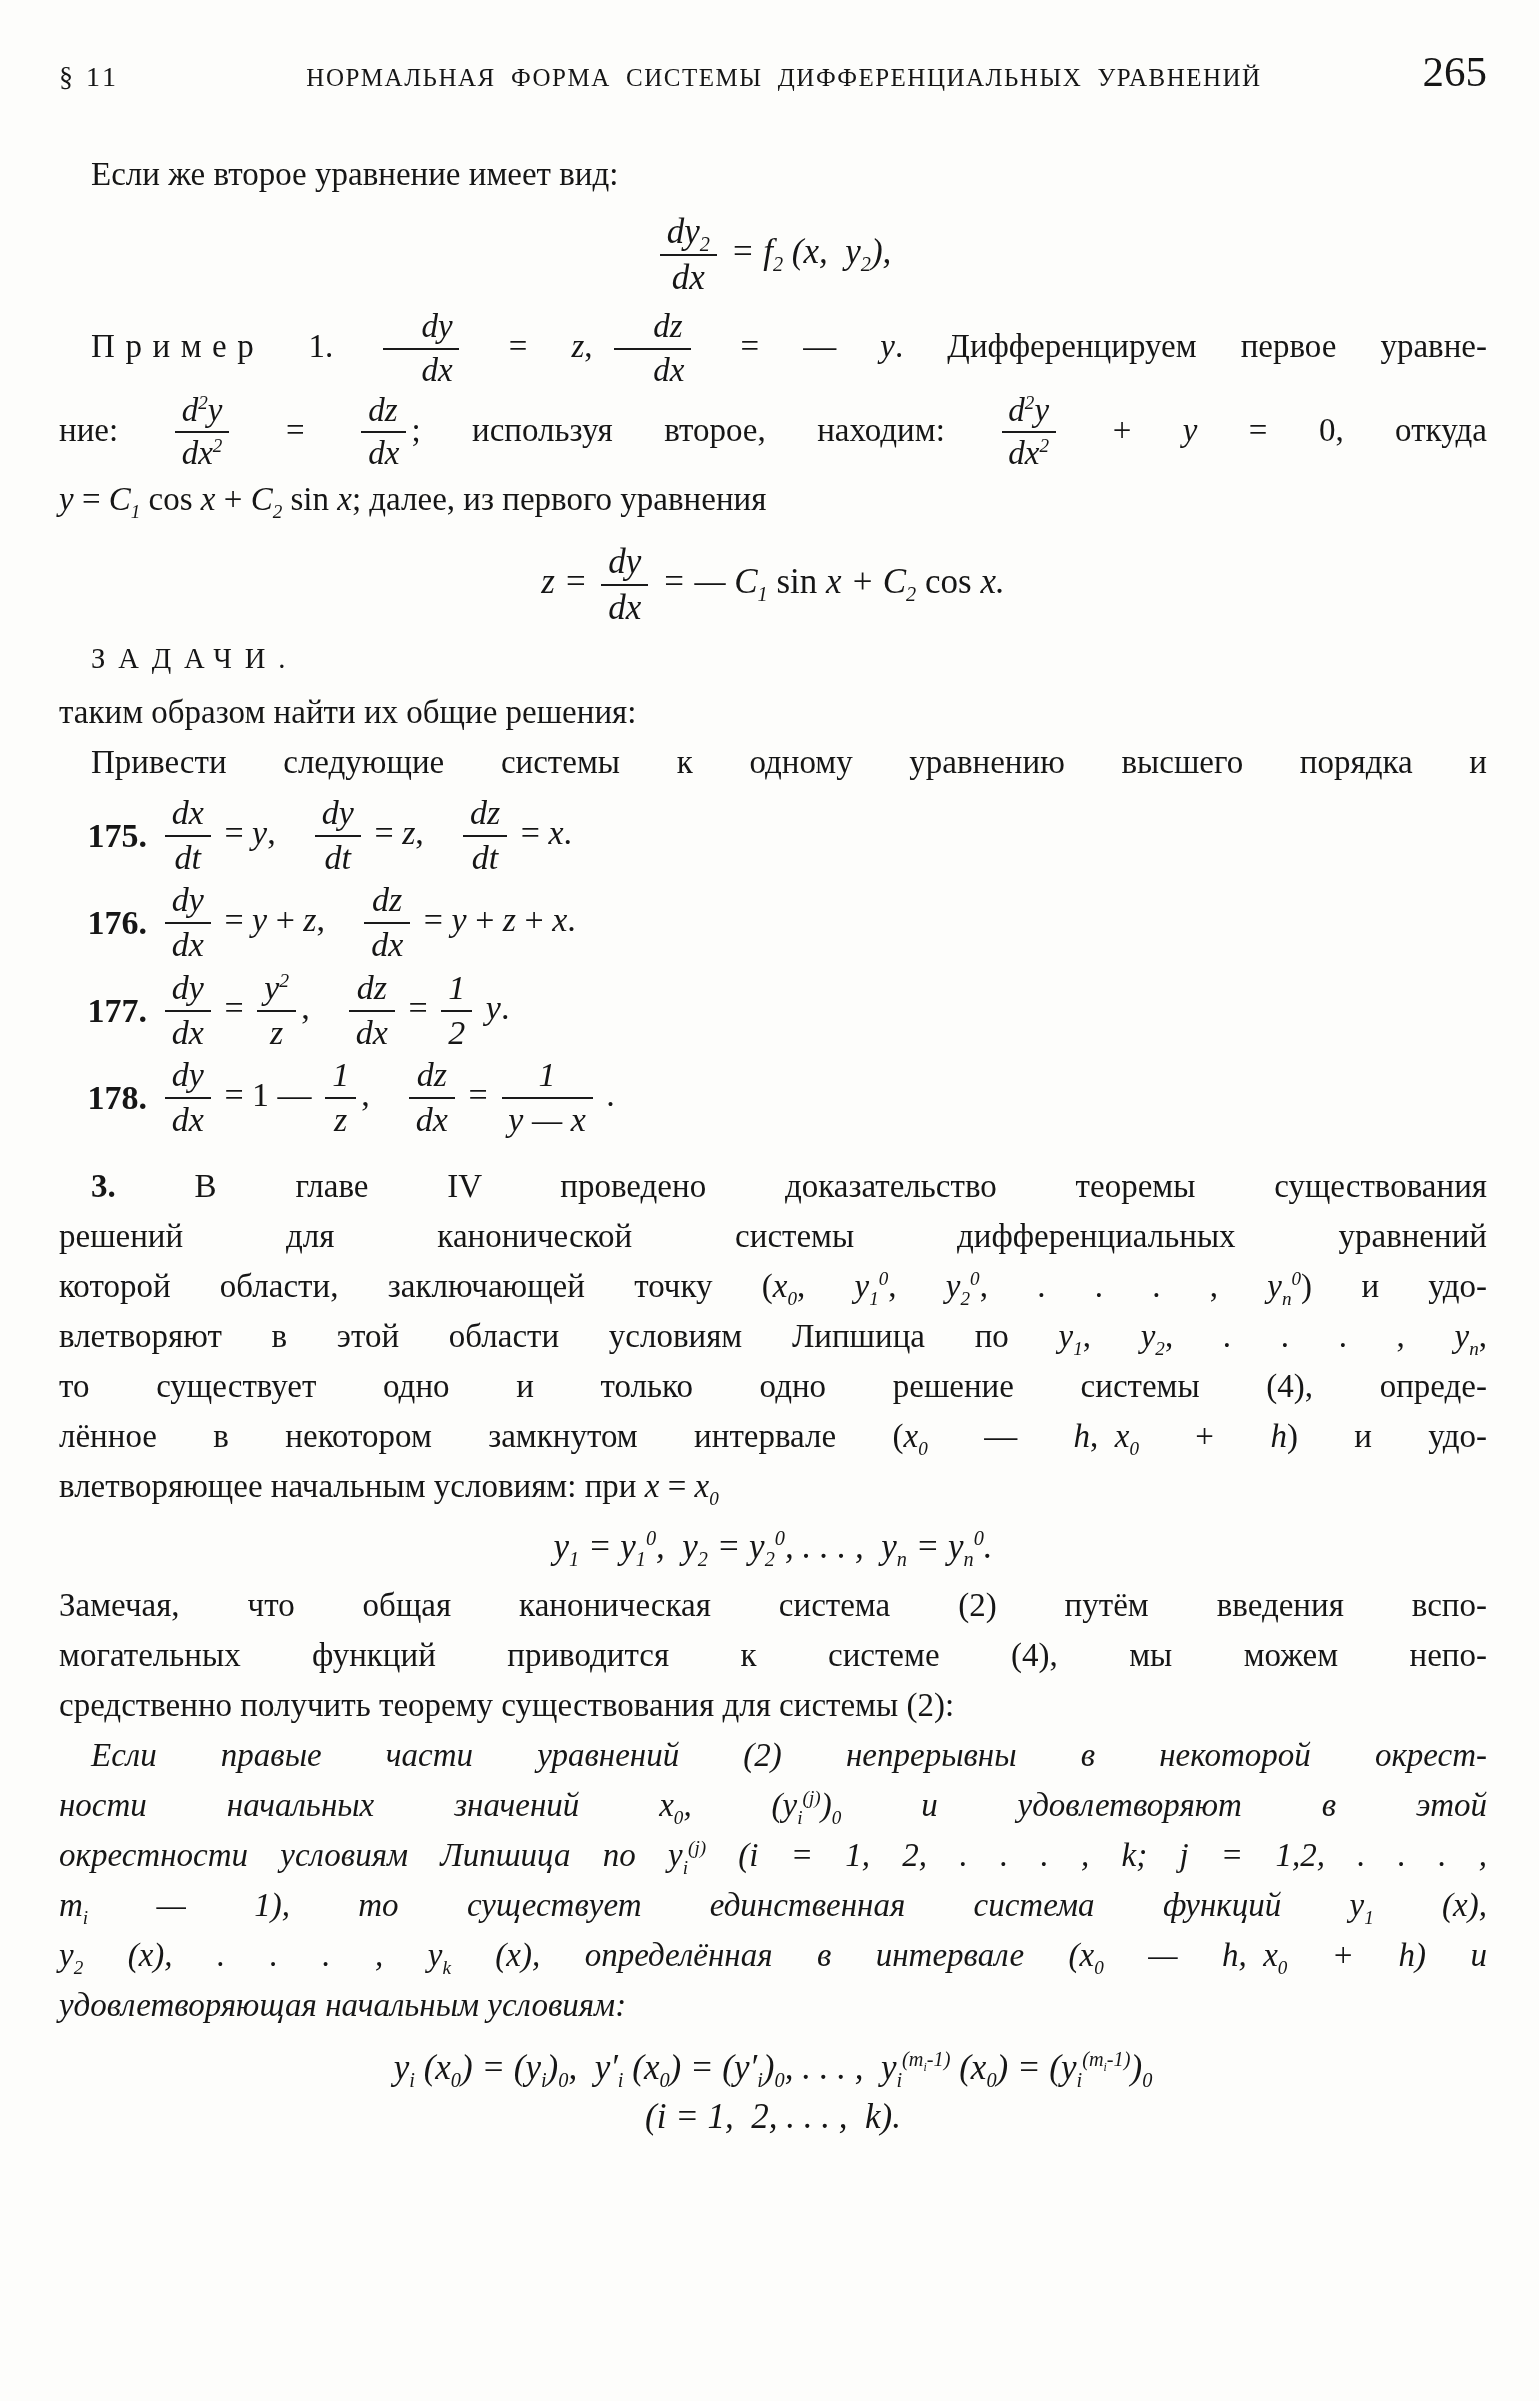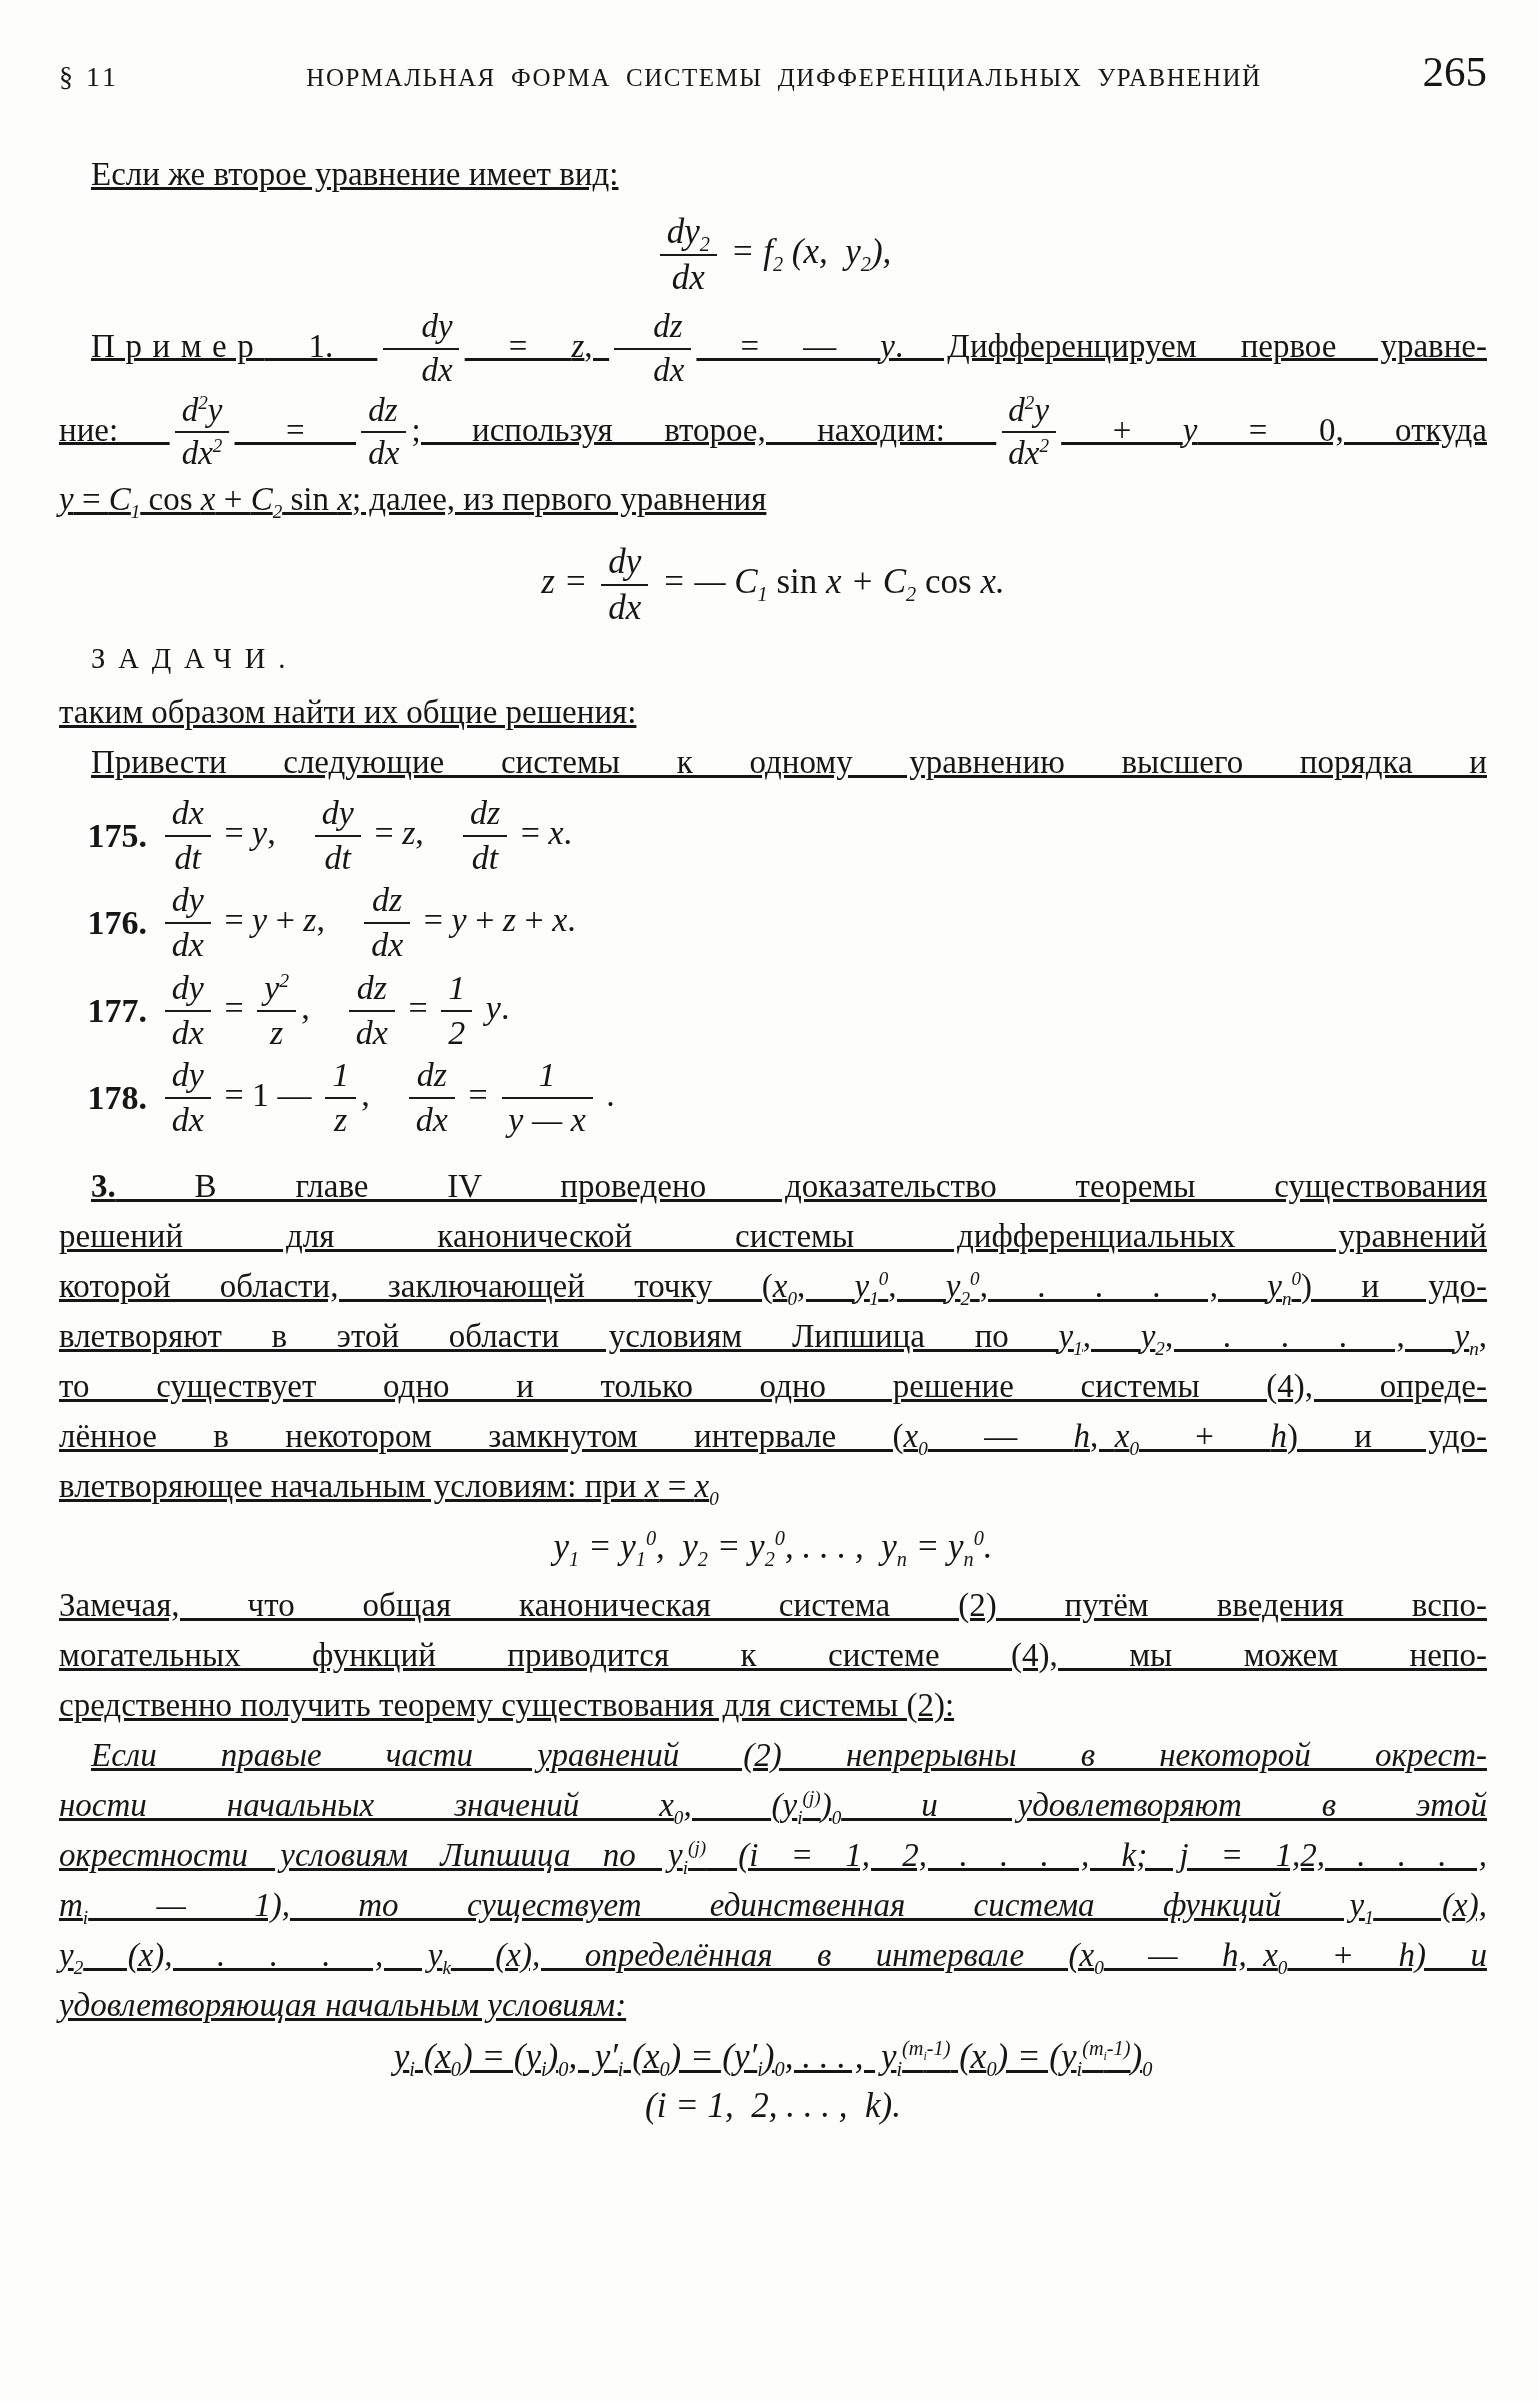--- a/index.html
+++ b/index.html
@@ -8,21 +8,21 @@
          font-family:"Liberation Serif", serif; }
   .page { position:relative; width:1540px; height:2401px; padding:47px 53px 6px 59px; background:#fdfdfb; }
 
   
   .header { display:flex; align-items:baseline; margin-bottom:53px; }
   .header .sec { width:135px; font-size:28px; letter-spacing:3px; }
   .header .title { flex:1; text-align:center; font-size:25px; letter-spacing:1.5px; word-spacing:7.5px; white-space:nowrap; }
   .header .pageno { width:113px; text-align:right; font-size:43px; }
 
   
-  .bt { font-size:33px; line-height:50px;text-decoration:underline; }
+  .bt { font-size:33px; line-height:50px; }
   .line { display:block; text-align:justify; text-align-last:justify; }
   .line.last { text-align-last:left; }
   .indent { text-indent:32px; }
   .italic { font-style:italic; }
   .sp { letter-spacing:0.32em; }
   b { font-weight:bold; }
 
   sub, sup { font-size:58%; line-height:0; }
 
   
@@ -30,21 +30,21 @@
           font-style:italic; margin:1.5px 5.3px; line-height:1.08; }
   .frac .num { display:block; padding:0.8px 6.8px 3px; border-bottom:2.3px solid #1a1a1a; }
   .frac .den { display:block; padding:3px 6.8px 0.8px; }
   .rm { font-style:normal; }
 
   
   .display { text-align:center; font-style:italic; font-size:35px; line-height:45px; }
   .eq1 { margin:12px 0 7.5px; }
   .eq2 { margin:16.5px 0 10.5px; }
   .eq3 { margin:13.5px 0 10.5px; }
-  .eq4 { margin:4px 0 0;text-decoration:underline; }
+  .eq4 { margin:15px 0 0; }
   .eq5 { margin:4.5px 0 0; }
 
   .p1 { margin-top:39px; }
   .p3 { margin-top:4.5px; }
   .tasks-heading { margin:13.5px 0 12px; font-size:28.6px; letter-spacing:0.45em; text-indent:32px; }
   .p5 { margin-top:19.5px; }
   .p6 { margin-top:7.5px; }
   .p7 { margin-top:0; }
 
   

